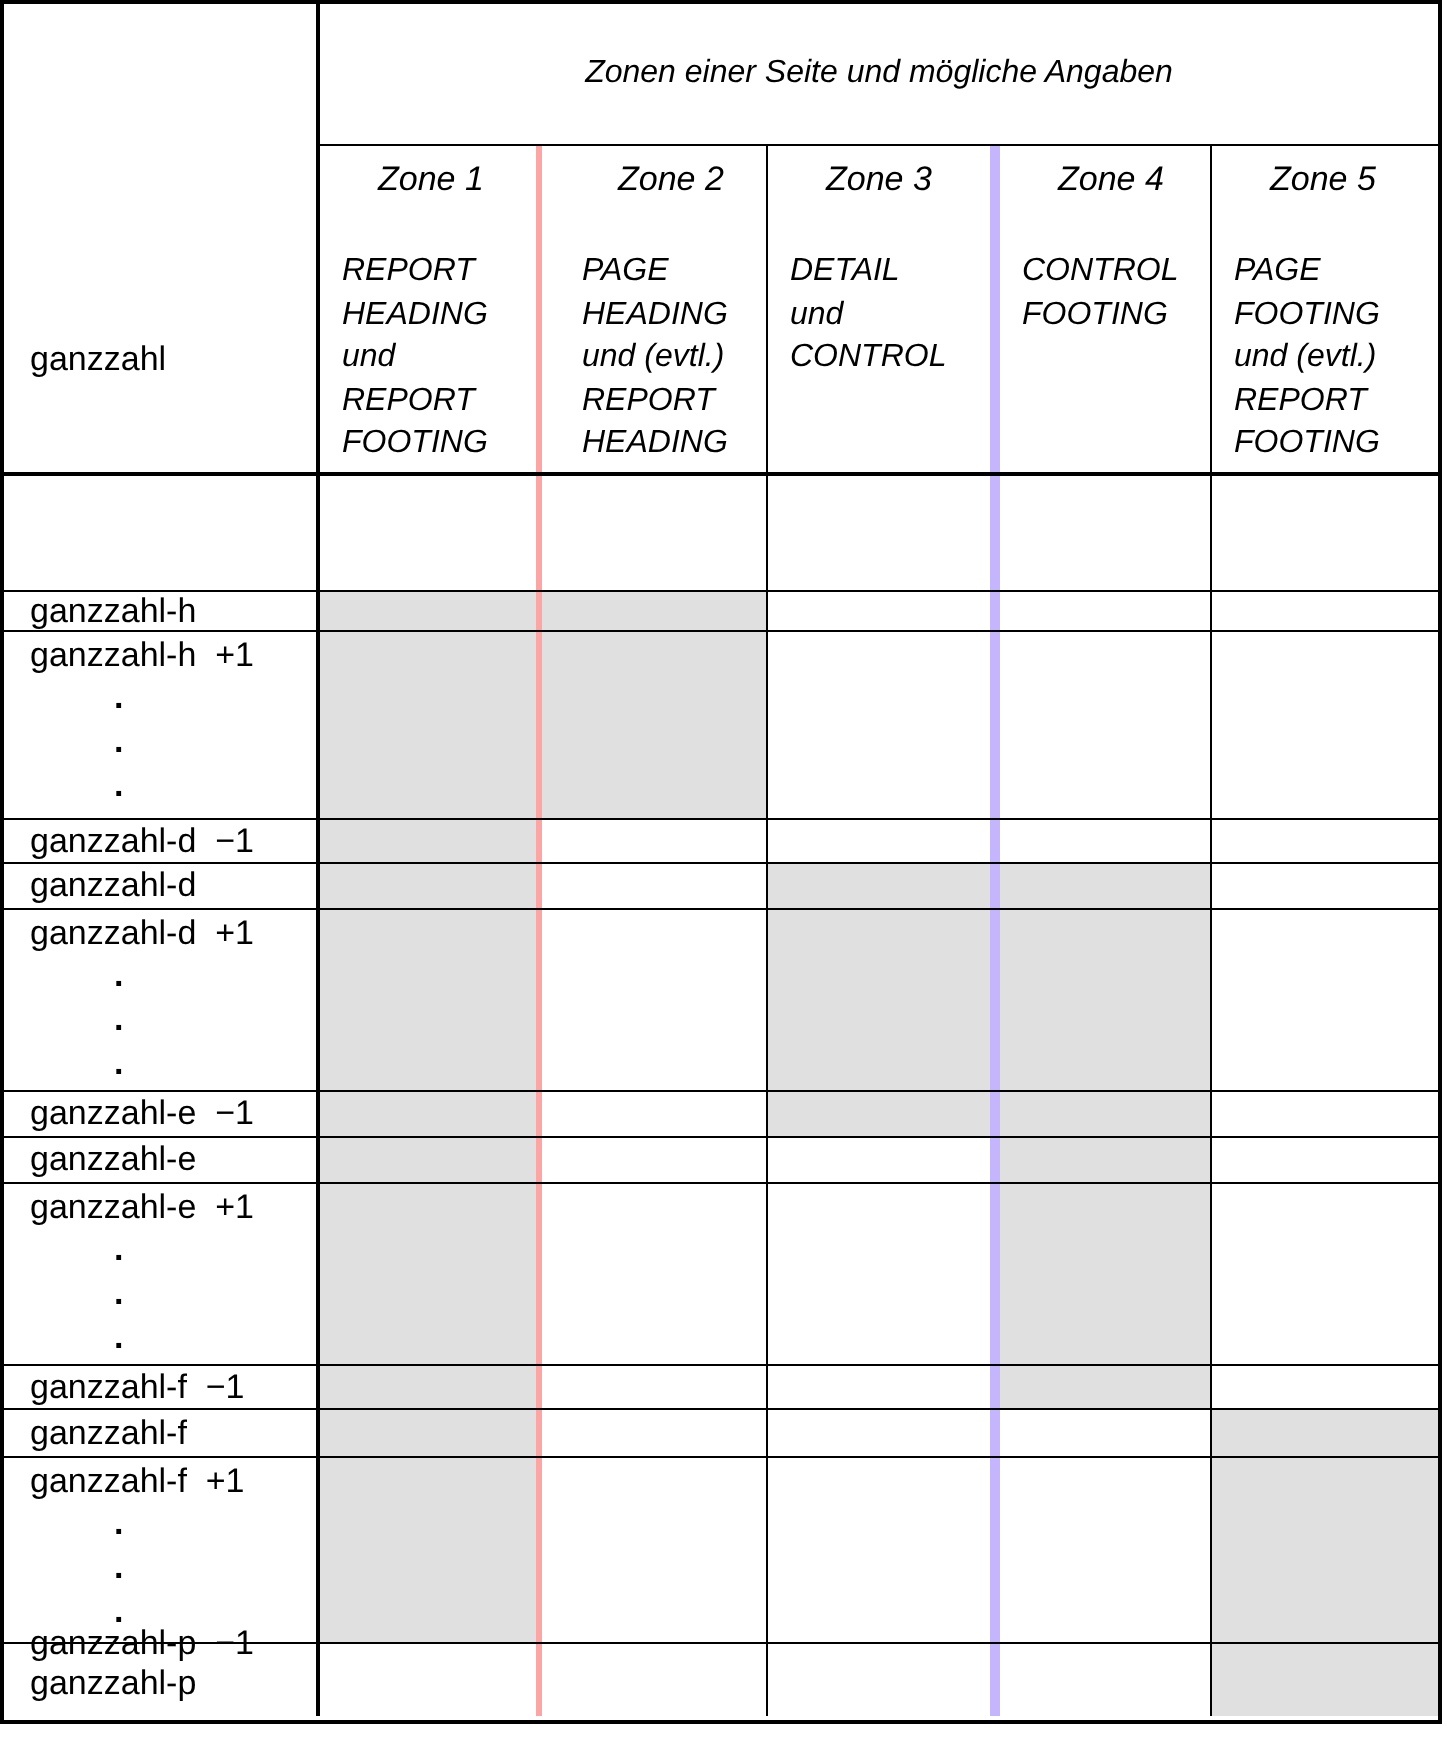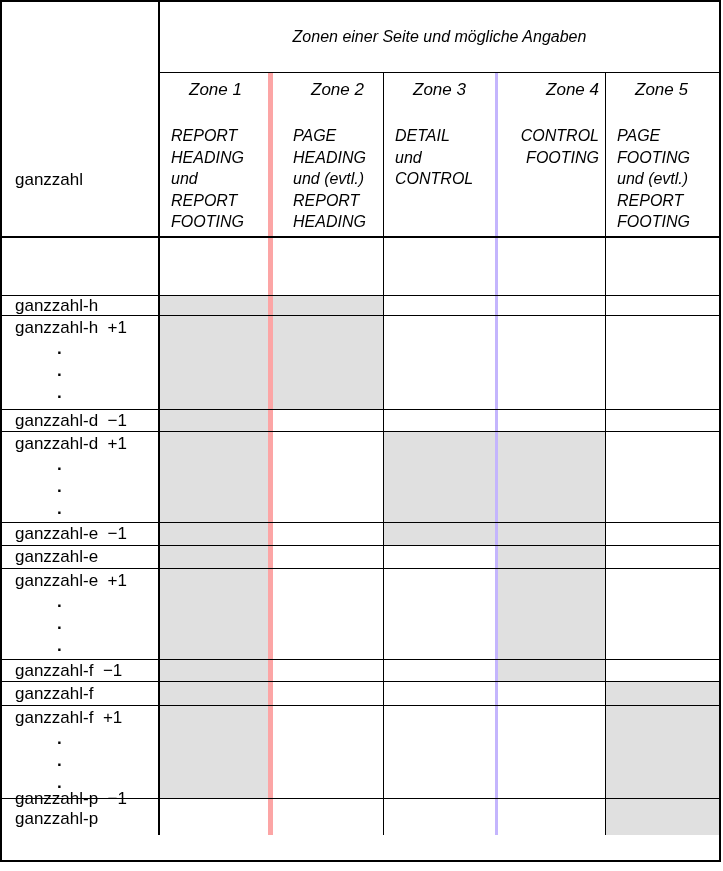--- a/index.html
+++ b/index.html
@@ -29,23 +29,23 @@
     height:71px; border-bottom:1px solid #000;
     display:flex; align-items:center; justify-content:center;
     font-size:16px;
   }
   .zone-row { flex:1; display:flex; }
   .zone-col { padding:7px 6px 0 11px; overflow:hidden; }
   .zone-title { font-size:17px;margin-left:18px; }
   .zone-desc { margin-top:25px; font-size:16px; line-height:21.5px; white-space:pre-line; }
   
   .c1 { width:108px; }
-  .c2 { width:115px; border-left:5px solid #fca5a5;padding-left:20px; }
+  .c2 { width:115px; border-left:3px solid #fca5a5;padding-left:20px; }
   .c3 { width:112px; border-left:1px solid #000; }
-  .c4 { width:110px; border-left:3px solid #c4b5fd;text-align:right; }
+  .c4 { width:110px; border-left:5px solid #c4b5fd; }
   .c5 { flex:1;      border-left:1px solid #000; }
   
   .body { display:flex; flex-direction:column; }
   .row { display:flex; border-top:1px solid #000; }
   .row.first { border-top:none; }
   .stub-cell {
     width:158px; border-right:2px solid #000;
     display:flex; flex-direction:column; justify-content:center;
     overflow:visible;
   }
@@ -148,20 +148,30 @@
       <div class="stub-cell">
         <div class="rlabel">ganzzahl-d  −1</div>
       </div>
       <div class="cell c1" style="background: rgb(224, 224, 224);"></div>
       <div class="cell c2"></div>
       <div class="cell c3"></div>
       <div class="cell c4"></div>
       <div class="cell c5"></div>
     </div>
 
+    <div class="row" style="height:23px">
+      <div class="stub-cell">
+        <div class="rlabel">ganzzahl-d</div>
+      </div>
+      <div class="cell c1" style="background: rgb(224, 224, 224);"></div>
+      <div class="cell c2"></div>
+      <div class="cell c3" style="background: rgb(224, 224, 224);"></div>
+      <div class="cell c4" style="background: rgb(224, 224, 224);"></div>
+      <div class="cell c5"></div>
+    </div>
 
     <div class="row" style="height:91px">
       <div class="stub-cell top">
         <div class="blocklabel">ganzzahl-d  +1</div>
         <div class="dot">.</div>
         <div class="dot">.</div>
         <div class="dot">.</div>
       </div>
       <div class="cell c1" style="background: rgb(224, 224, 224);"></div>
       <div class="cell c2"></div>

